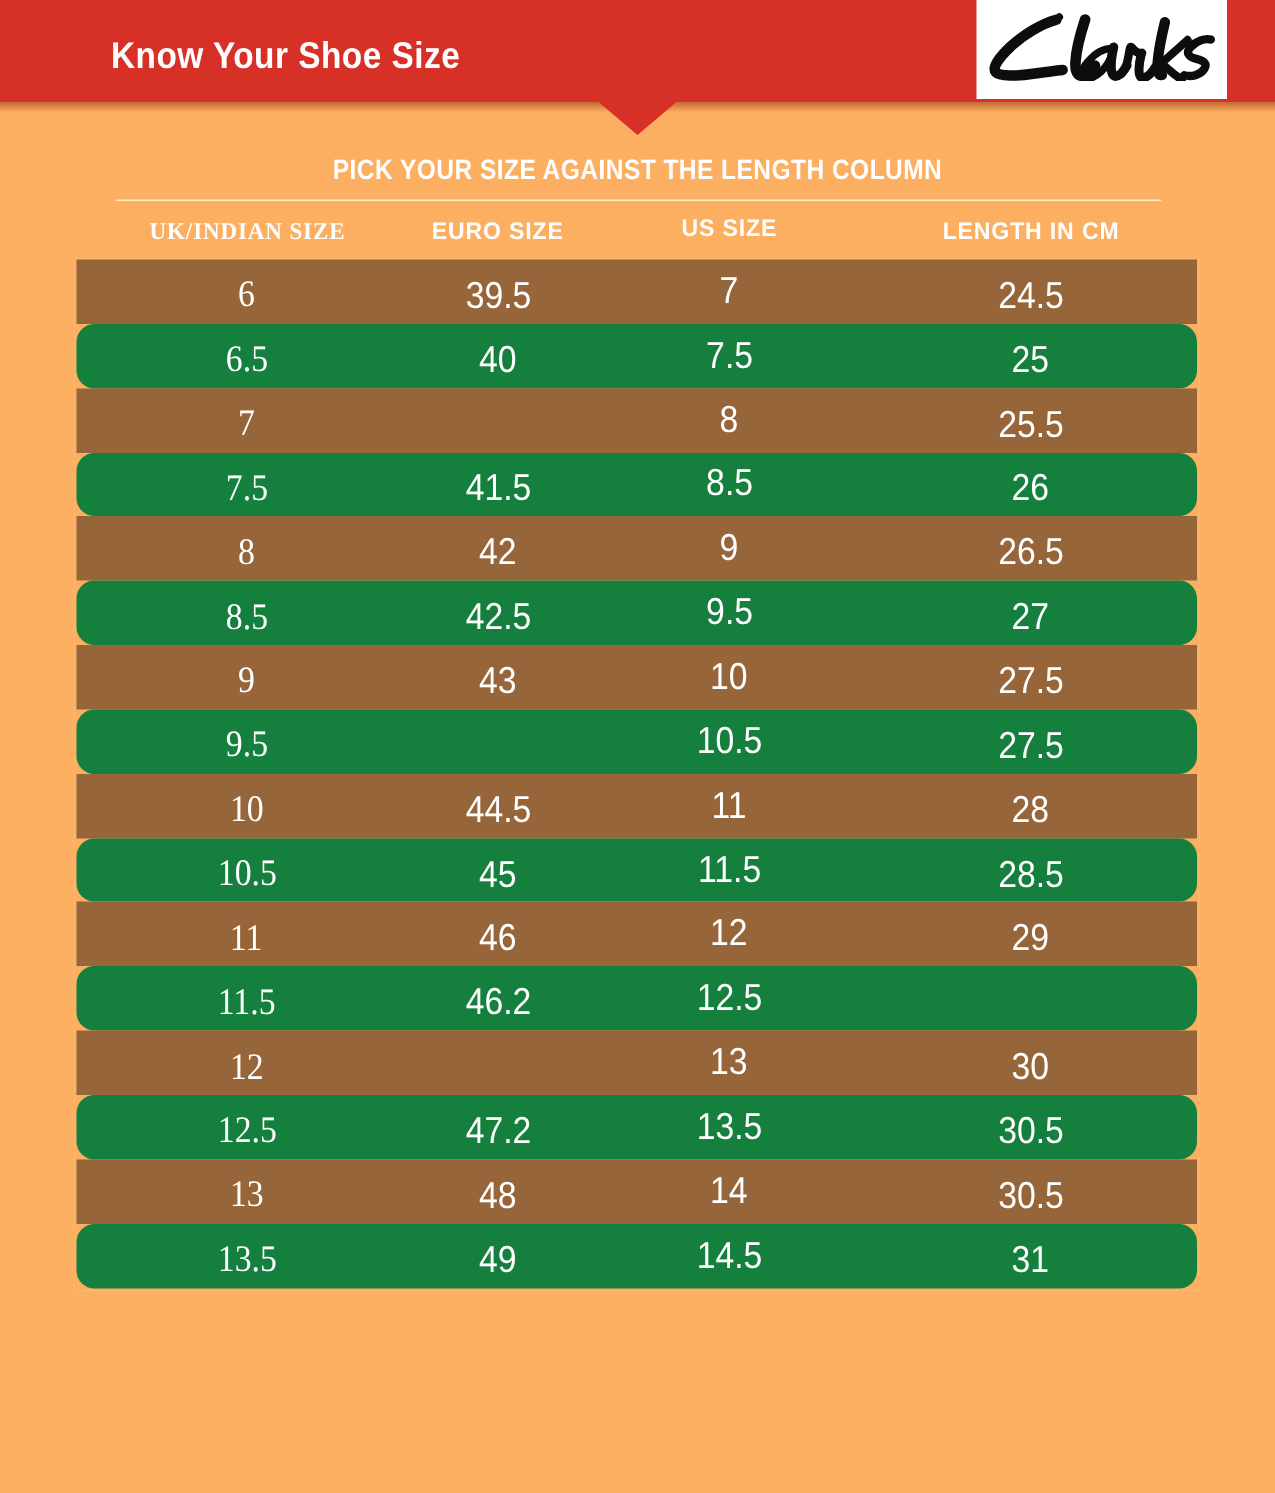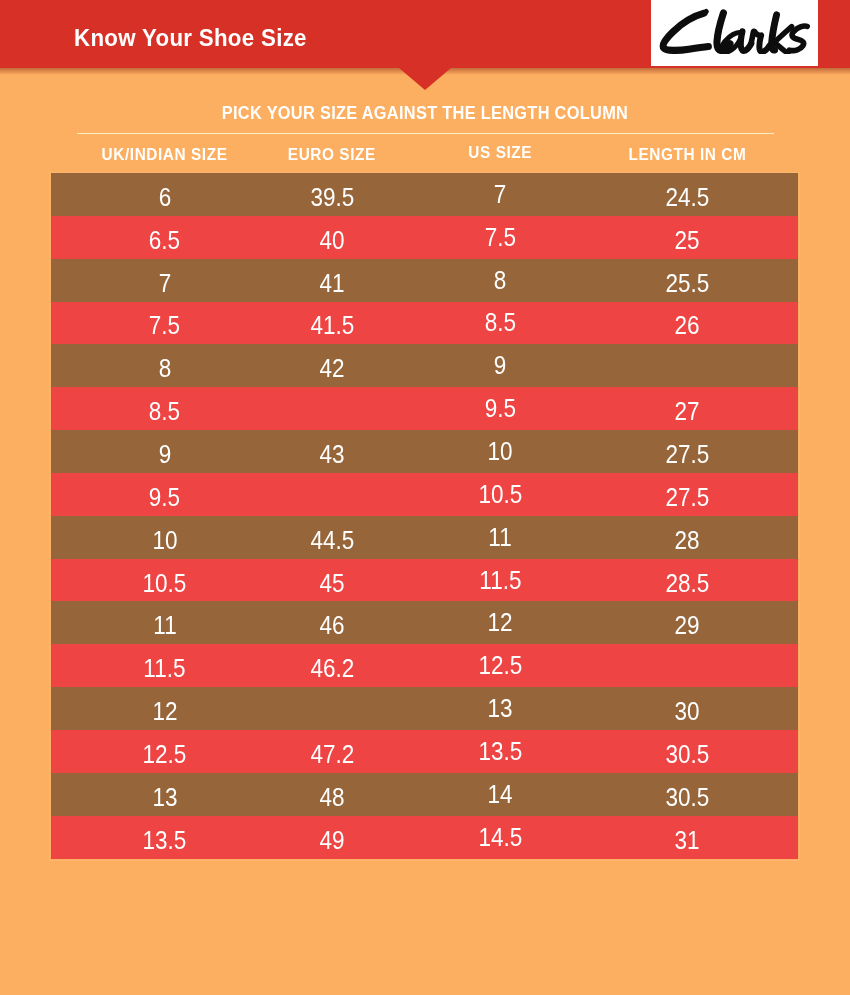--- a/index.html
+++ b/index.html
@@ -52,34 +52,34 @@
   
   .chart{position:absolute;left:51px;top:140px;width:747px;}
   .chart-outline{
     position:absolute;left:49px;top:171.5px;width:749px;height:687.5px;
     border:1px solid rgba(255,255,255,0.09);
     pointer-events:none;
   }
   .row{position:relative;height:42.85px;}
   .row.head{height:33px;}
   .row.dark{background:#96663a;}
-  .row.light{background:#ef4444;}
+  .row.light{background:#15803d;border-radius:12px;}
   .cell{
     position:absolute;top:0;height:100%;width:240px;margin-left:-120px;
     display:flex;align-items:center;justify-content:center;
     color:#fff;white-space:nowrap;
   }
   .row.body .cell{padding-top:6px;box-sizing:border-box;}
   .row.head .cell{padding-bottom:3px;box-sizing:border-box;}
   .cell > span{display:inline-block;}
   .row.head .cell > span{font-size:16px;font-weight:bold;letter-spacing:0.6px;transform:scaleX(0.96);}
   .row.body .cell > span{font-size:25px;font-weight:normal;transform:scaleX(0.90);}
-  .c0{left:113.5px;}
+  .c0{left:113.5px;font-family:Liberation Serif, serif;}
   .c1{left:281px;}
-  .c2{left:449px;}
+  .c2{left:435px;}
   .c3{left:636px;}
   
   .row.body .c2{padding-top:3px;padding-bottom:3px;}
   .row.head .c2{padding-bottom:7px;}
 </style>
 </head>
 <body>
 
 <div class="page">
 
@@ -150,23 +150,20 @@
           <span>7.5</span>
         </div>
       <div class="cell c3">
           <span>25</span>
         </div>
     </div>
     <div class="row body dark">
       <div class="cell c0">
           <span>7</span>
         </div>
-      <div class="cell c1">
-          <span>41</span>
-        </div>
       <div class="cell c2">
           <span>8</span>
         </div>
       <div class="cell c3">
           <span>25.5</span>
         </div>
     </div>
     <div class="row body light">
       <div class="cell c0">
           <span>7.5</span>
@@ -184,24 +181,30 @@
     <div class="row body dark">
       <div class="cell c0">
           <span>8</span>
         </div>
       <div class="cell c1">
           <span>42</span>
         </div>
       <div class="cell c2">
           <span>9</span>
         </div>
+      <div class="cell c3">
+          <span>26.5</span>
+        </div>
     </div>
     <div class="row body light">
       <div class="cell c0">
           <span>8.5</span>
+        </div>
+      <div class="cell c1">
+          <span>42.5</span>
         </div>
       <div class="cell c2">
           <span>9.5</span>
         </div>
       <div class="cell c3">
           <span>27</span>
         </div>
     </div>
     <div class="row body dark">
       <div class="cell c0">

